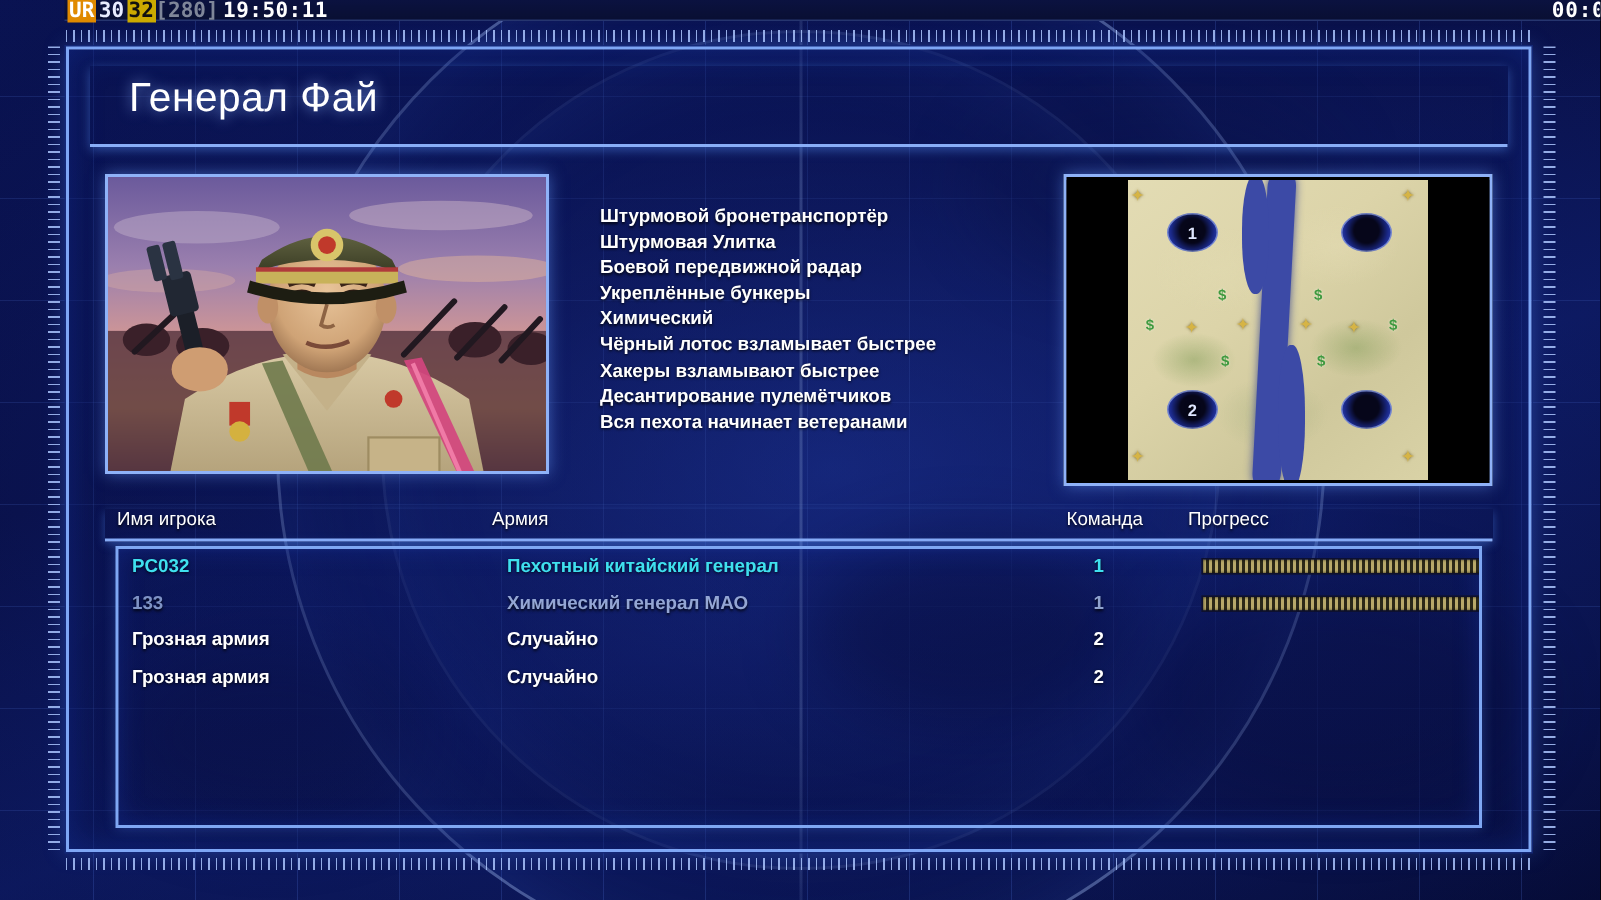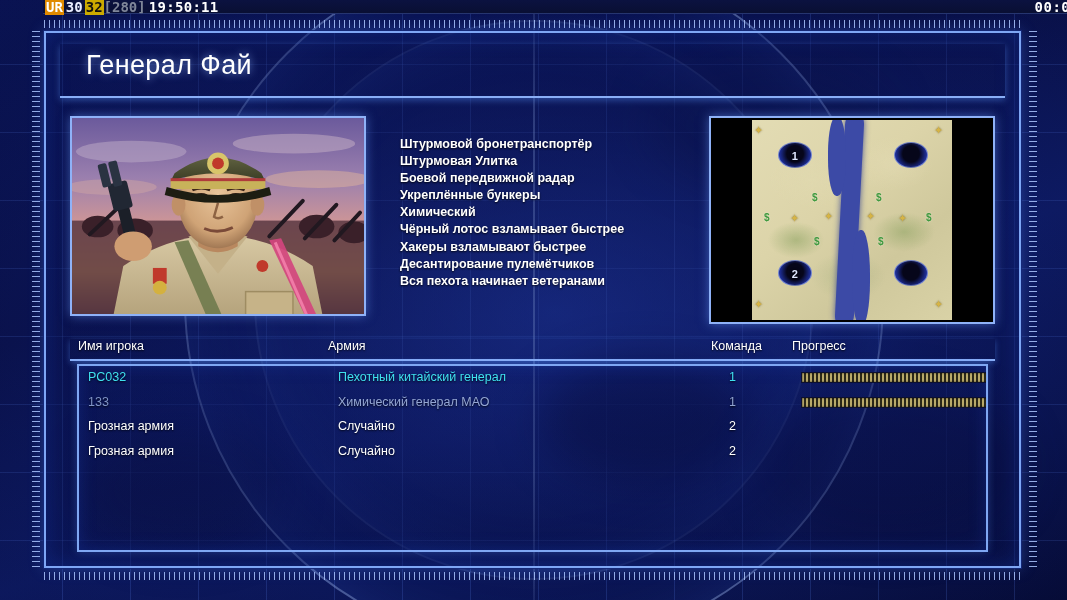--- a/index.html
+++ b/index.html
@@ -287,21 +287,21 @@
     height: 188px;
     border: 2px solid #7fa7f3;
     box-shadow: inset 0 0 16px rgba(25,55,165,0.4), 0 0 8px rgba(90,150,255,0.3);
     background: linear-gradient(to bottom, rgba(12,24,100,0.25), rgba(8,16,70,0.18));
     overflow: hidden;
   }
   .prow {
     position: relative;
     height: 24.5px;
     font-size: 12.5px;
-    font-weight: normal;
+    font-weight: bold;
     white-space: nowrap;
   }
   .prow .cell {
     position: absolute;
     top: 4px;
     text-shadow: 0 1px 2px rgba(0,0,0,0.8);
   }
   .cell.name     { left: 9px; }
   .cell.army     { left: 259px; }
   .cell.team     { left: 650px; }

